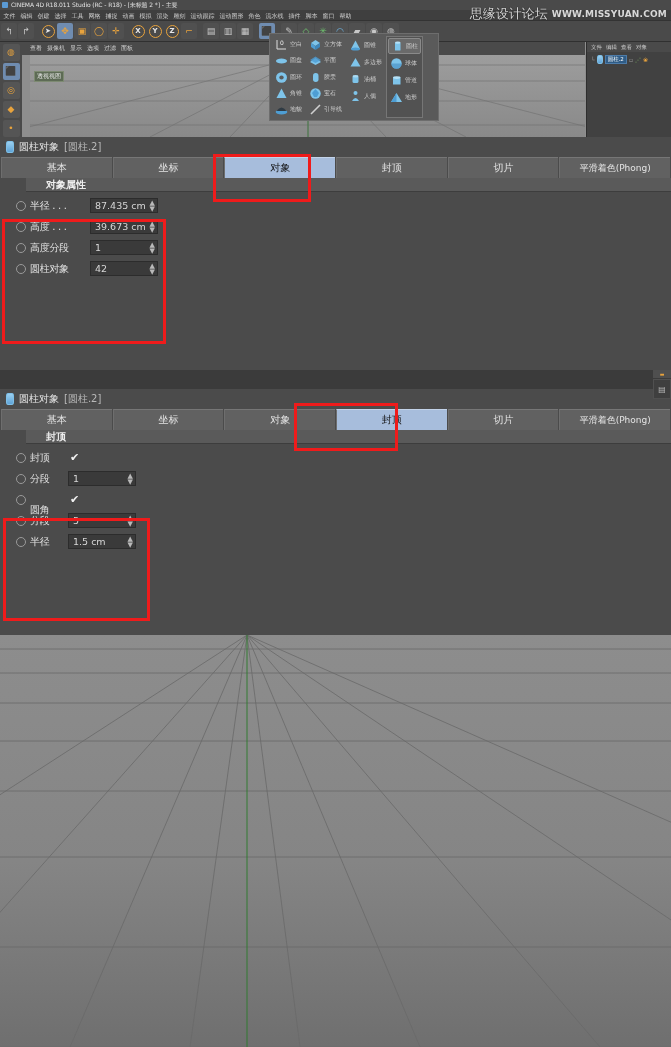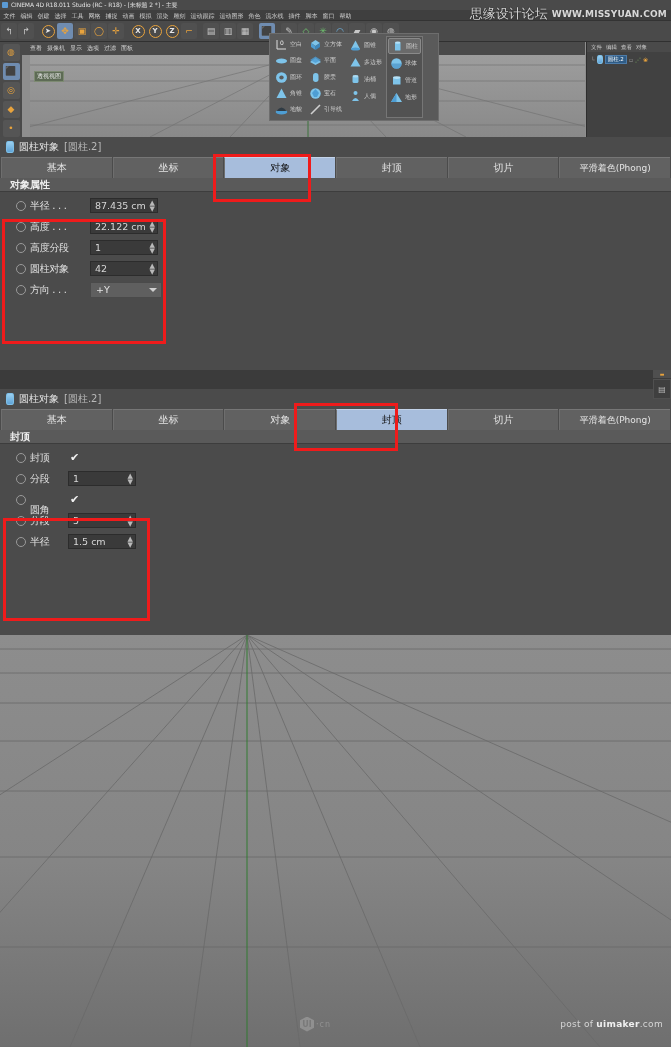--- a/index.html
+++ b/index.html
@@ -151,22 +151,22 @@
   }
   .panel-hdr .hname{ font-size:10px; color:#e6e6e6; }
   .panel-hdr .hsub{ font-size:10px; color:#b9b9b9; }
   .tabs{ display:flex; height:21px; gap:1px; padding:0 1px; background:#4b4b4b;}
   .tab{
     flex:1; background:#616161; display:flex; align-items:center; justify-content:center;
     font-size:10px; color:#e4e4e4; border-top:1px solid #767676; border-left:1px solid #6e6e6e;
   }
   .tab.active{ background:#a7bddc; color:#111; border-top:1px solid #c3d3e9; }
   .section{
-    height:14px; background:#5a5a5a; display:flex; align-items:center; padding-left:10px;
-    font-size:10px; color:#ededed; font-weight:bold; border-bottom:1px solid #3d3d3d;
+    height:14px; background:#5a5a5a; display:flex; align-items:center; padding-left:20px;
+    font-size:10px; color:#ededed; font-weight:bold; border-bottom:1px solid #3d3d3d;margin-left:26px;
   }
   .props{ background:#4b4b4b; padding:3px 0 6px 0; }
   .prow{ display:flex; align-items:center; height:21px; padding-left:16px; gap:4px;}
   .radio{
     width:10px;height:10px;border-radius:50%;border:1.6px solid #9a9a9a; background:#4b4b4b; flex:none;
   }
   .plabel{
     font-size:10px; color:#e0e0e0; width:56px; white-space:nowrap; letter-spacing:-0.3px;
   }
   .field{
@@ -583,46 +583,38 @@
         <div class="plabel">半径 . . .</div>
         <div class="field">
           <span class="fv">87.435 cm</span>
           <span class="spin">▲<br>▼</span>
         </div>
       </div>
       <div class="prow">
         <div class="radio"></div>
         <div class="plabel">高度 . . .</div>
         <div class="field">
-          <span class="fv">22.122 cm</span>
+          <span class="fv">39.673 cm</span>
           <span class="spin">▲<br>▼</span>
         </div>
       </div>
       <div class="prow">
         <div class="radio"></div>
         <div class="plabel">高度分段</div>
         <div class="field">
           <span class="fv">1</span>
           <span class="spin">▲<br>▼</span>
         </div>
       </div>
       <div class="prow">
         <div class="radio"></div>
         <div class="plabel">圆柱对象</div>
         <div class="field">
           <span class="fv">42</span>
           <span class="spin">▲<br>▼</span>
-        </div>
-      </div>
-      <div class="prow">
-        <div class="radio"></div>
-        <div class="plabel">方向 . . .</div>
-        <div class="combo">
-          <span class="fv">+Y</span>
-          <span class="carat"></span>
         </div>
       </div>
     </div>
 </div>
 
 <div class="panel" id="panel2" style="top:389px;height:246px;">
   <div class="panel-hdr">
     <span class="cylicon" style="width:8px;height:12px;"></span>
     <span class="hname">圆柱对象</span>
     <span class="hsub">[圆柱.2]</span>
@@ -768,27 +760,18 @@
       <line x1="360" y1="845" x2="360" y2="745" stroke="#37c837" stroke-width="1.6"></line>
       <polygon points="360,738 352,766 368,766" fill="#37c837"></polygon>
 
       <polygon points="470,840 446,832 446,850" fill="#37c837" opacity="0.85"></polygon>
 
       <rect x="352" y="826" width="5" height="8" fill="#e8c33d"></rect>
       <rect x="434" y="855" width="5" height="9" fill="#e8c33d"></rect>
     </g>
   </svg>
 
-  <div id="wm-bottom">
-    <div class="uicn">
-      <div class="hexlogo">UI</div>
-      <div class="cn2">·cn</div>
-    </div>
-    <div class="post">
-      <span>post of </span><b>uimaker</b><span>.com</span>
-    </div>
-  </div>
 </div>
 
 <div class="redbox" style="left: 213px; top: 154px; width: 98px; height: 48px; border-color: rgb(239, 27, 27);"></div>
 <div class="redbox" style="left: 2px; top: 219px; width: 164px; height: 125px; border-color: rgb(239, 27, 27);"></div>
 <div class="redbox" style="left: 294px; top: 403px; width: 104px; height: 48px; border-color: rgb(239, 27, 27);"></div>
 <div class="redbox" style="left: 3px; top: 518px; width: 147px; height: 103px; border-color: rgb(239, 27, 27);"></div>
 
 </body></html>

